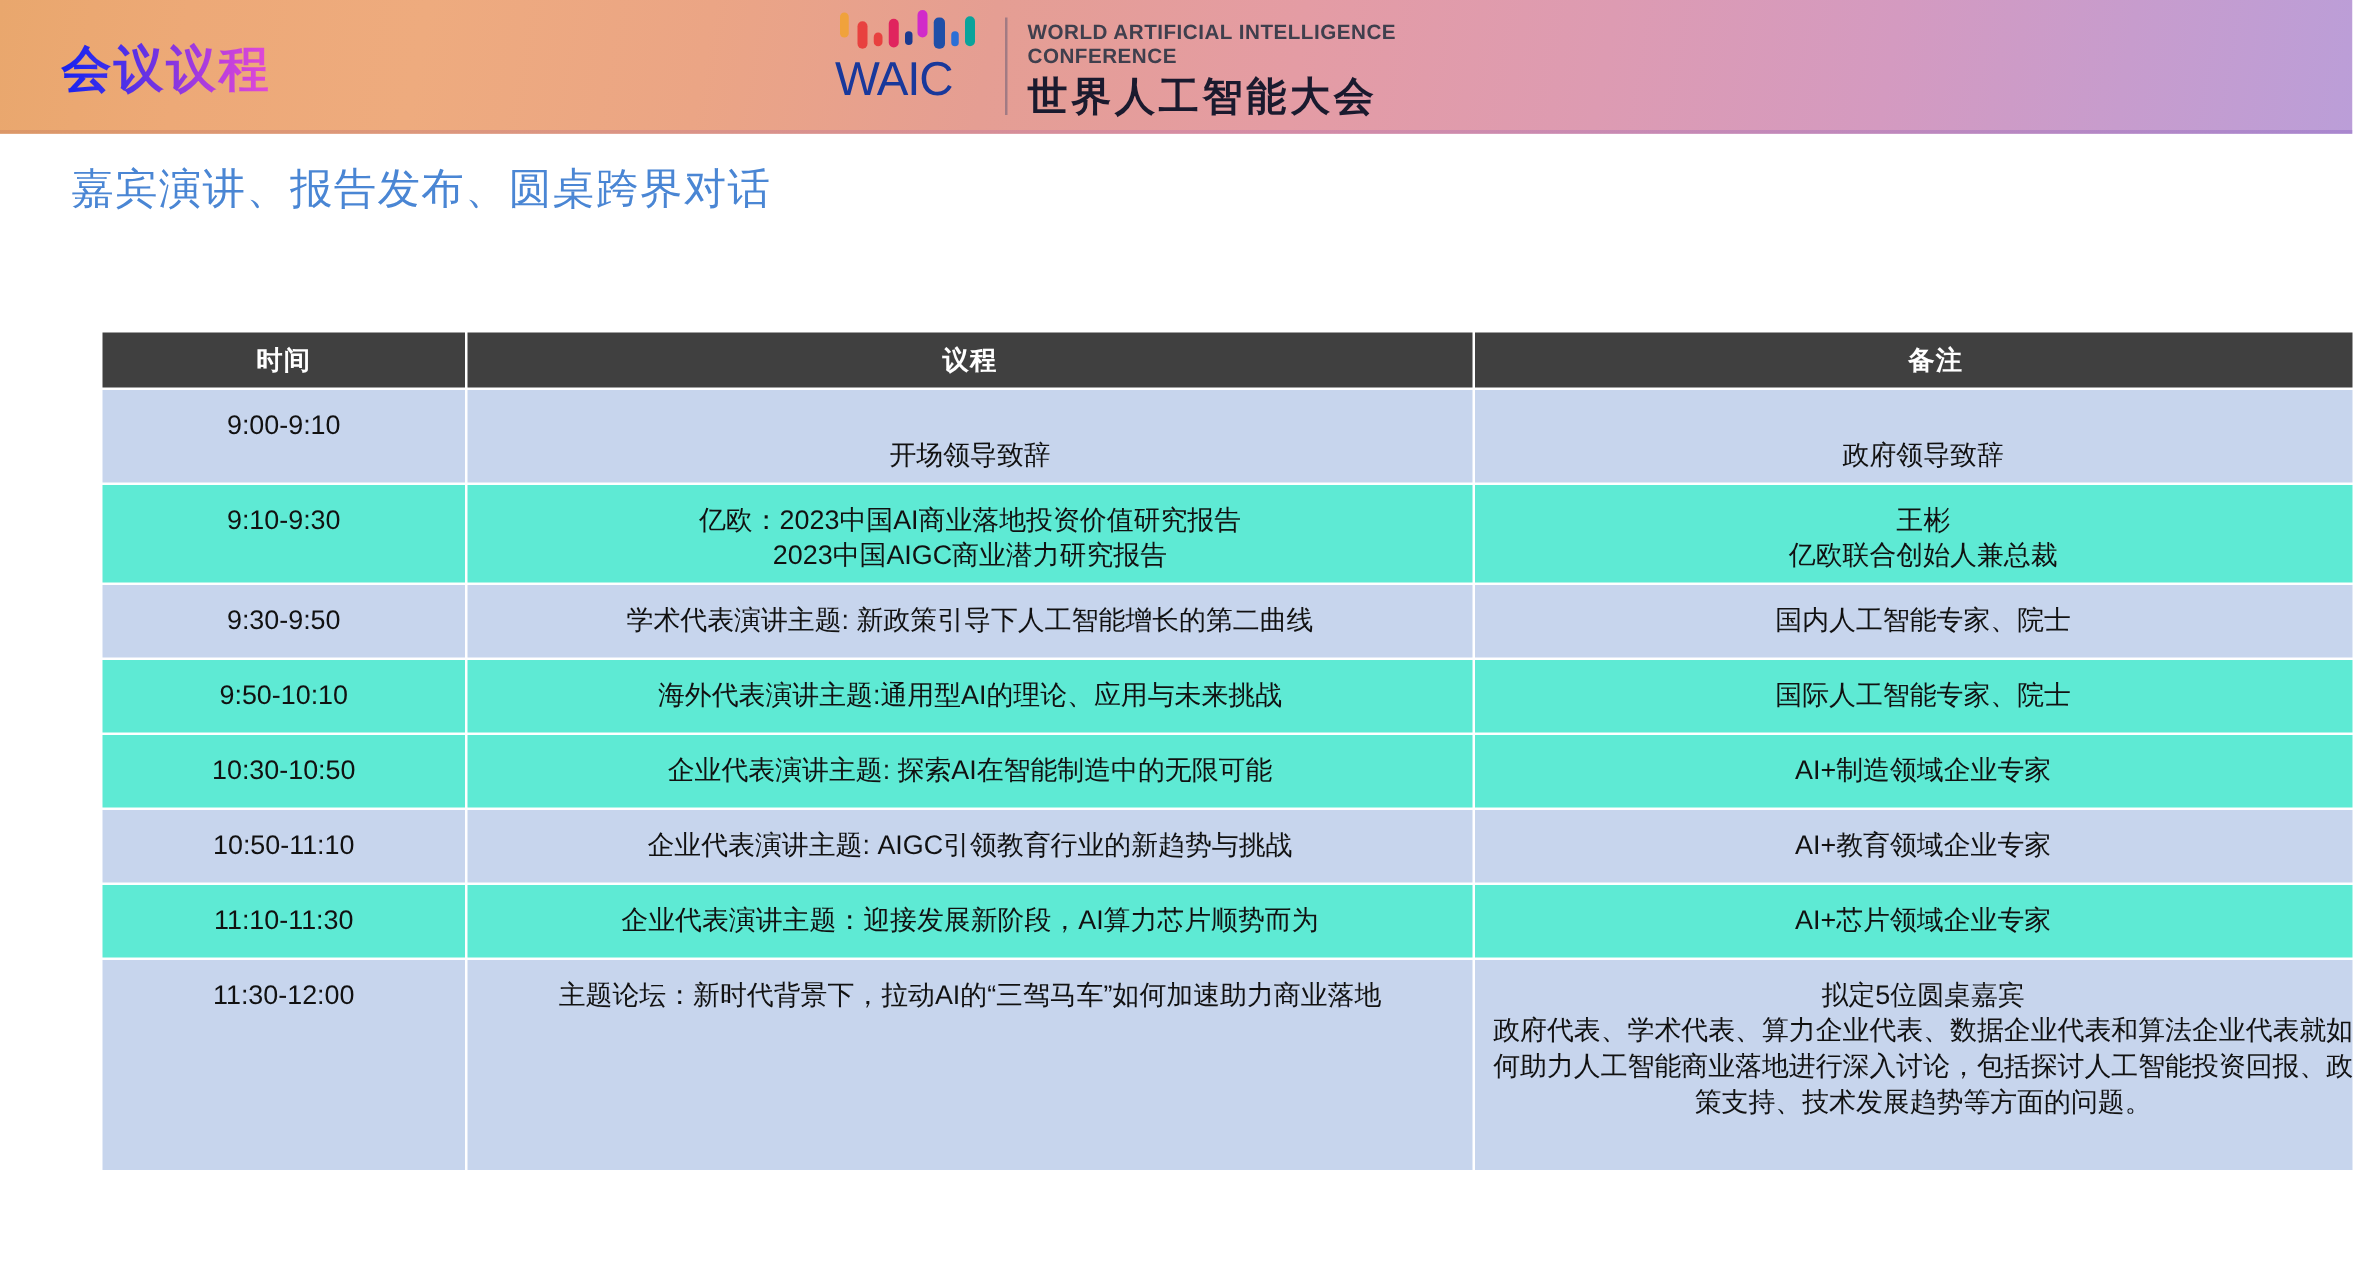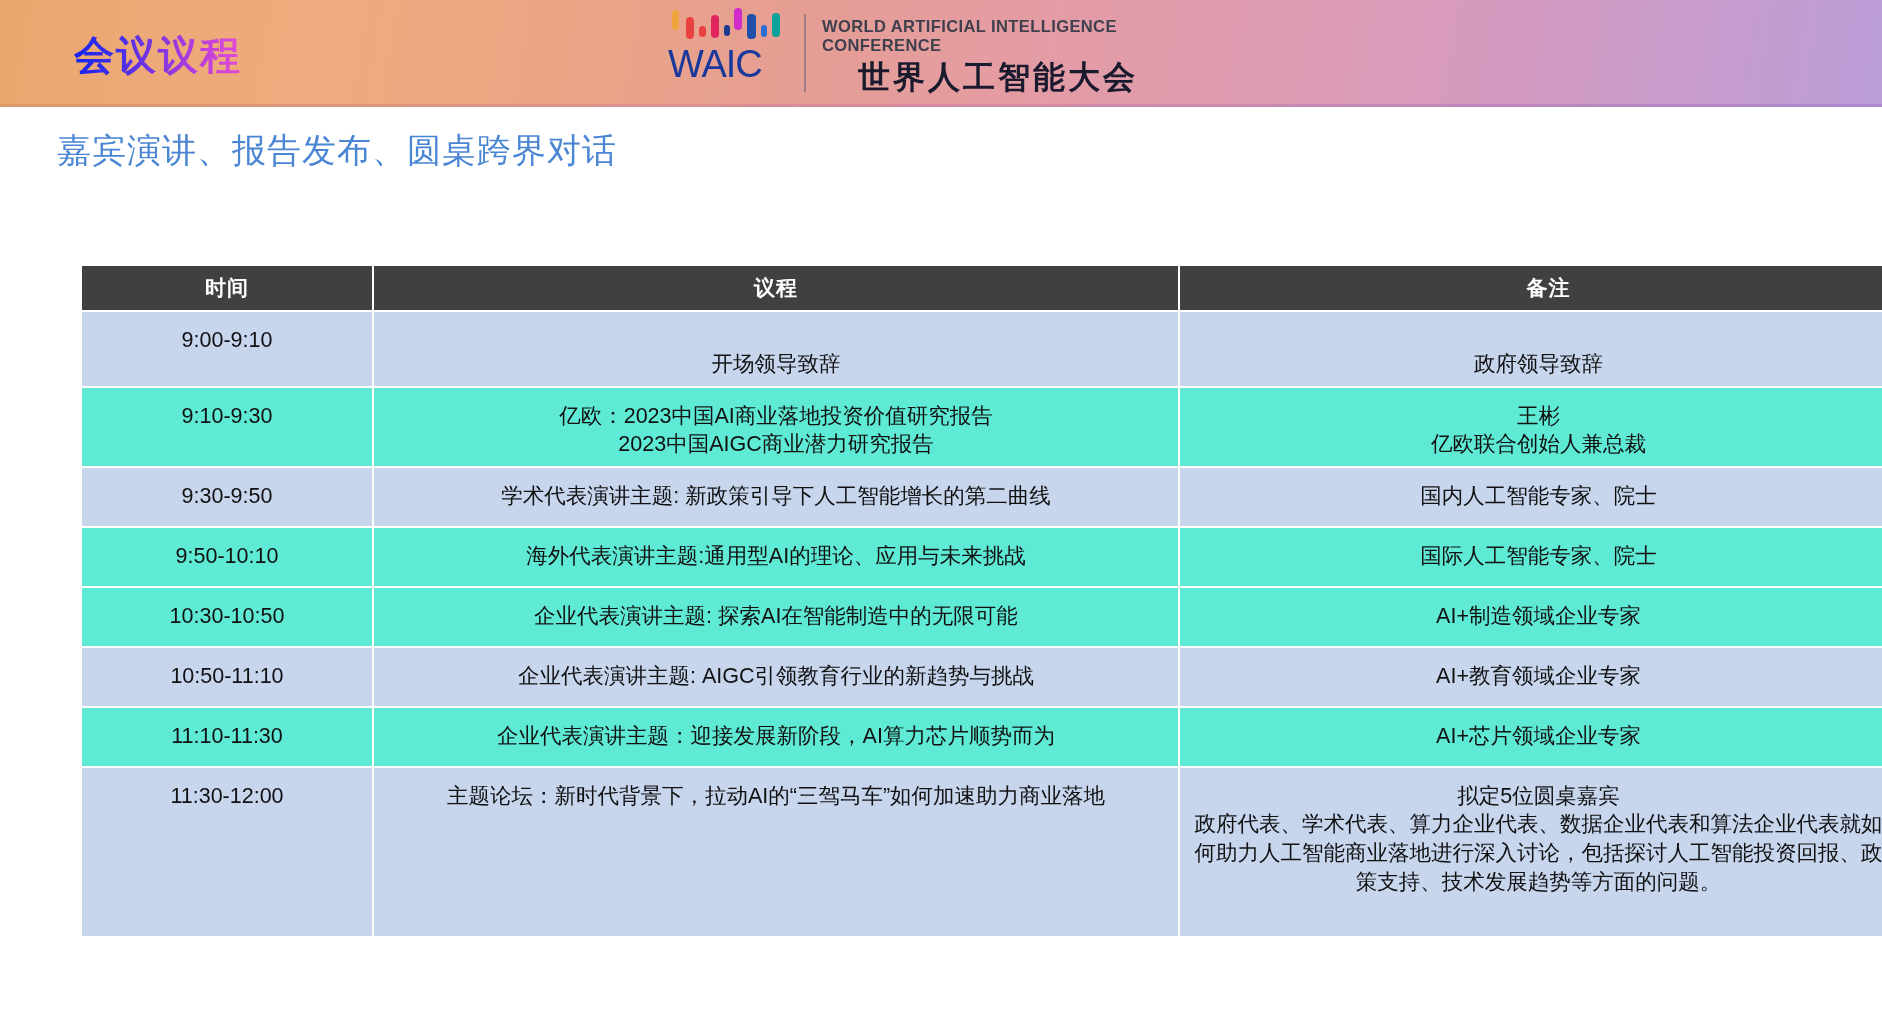--- a/index.html
+++ b/index.html
@@ -37,21 +37,21 @@
   .header-band::after {
     content: "";
     position: absolute;
     left: 0; bottom: 0; width: 100%; height: 3px;
     background: linear-gradient(90deg, #d08a63, #c97fa5, #9a74c7);
     opacity: .55;
   }
 
   .slide-title {
     position: absolute;
-    left: 74px;
+    left: 49px;
     top: 28px;
     font-size: 40px;
     font-weight: bold;
     letter-spacing: 2px;
     background: linear-gradient(90deg, #1722ef 0%, #3a2eec 22%, #7a34e0 48%, #b93ede 74%, #e34ad6 100%);
     -webkit-background-clip: text;
     background-clip: text;
     color: transparent;
     -webkit-text-fill-color: transparent;
     white-space: nowrap;
@@ -105,21 +105,20 @@
     white-space: nowrap;
   }
   .waic-cn {
     margin-top: 4px;
     color: #1a1a2e;
     font-size: 32px;
     font-weight: bold;
     letter-spacing: 3px;
     line-height: 36px;
     white-space: nowrap;
-    margin-left: 36px;
   }
 
   
   .section-heading {
     position: absolute;
     left: 57px;
     top: 128px;
     font-size: 34px;
     font-weight: normal;
     color: #4a86d4;

